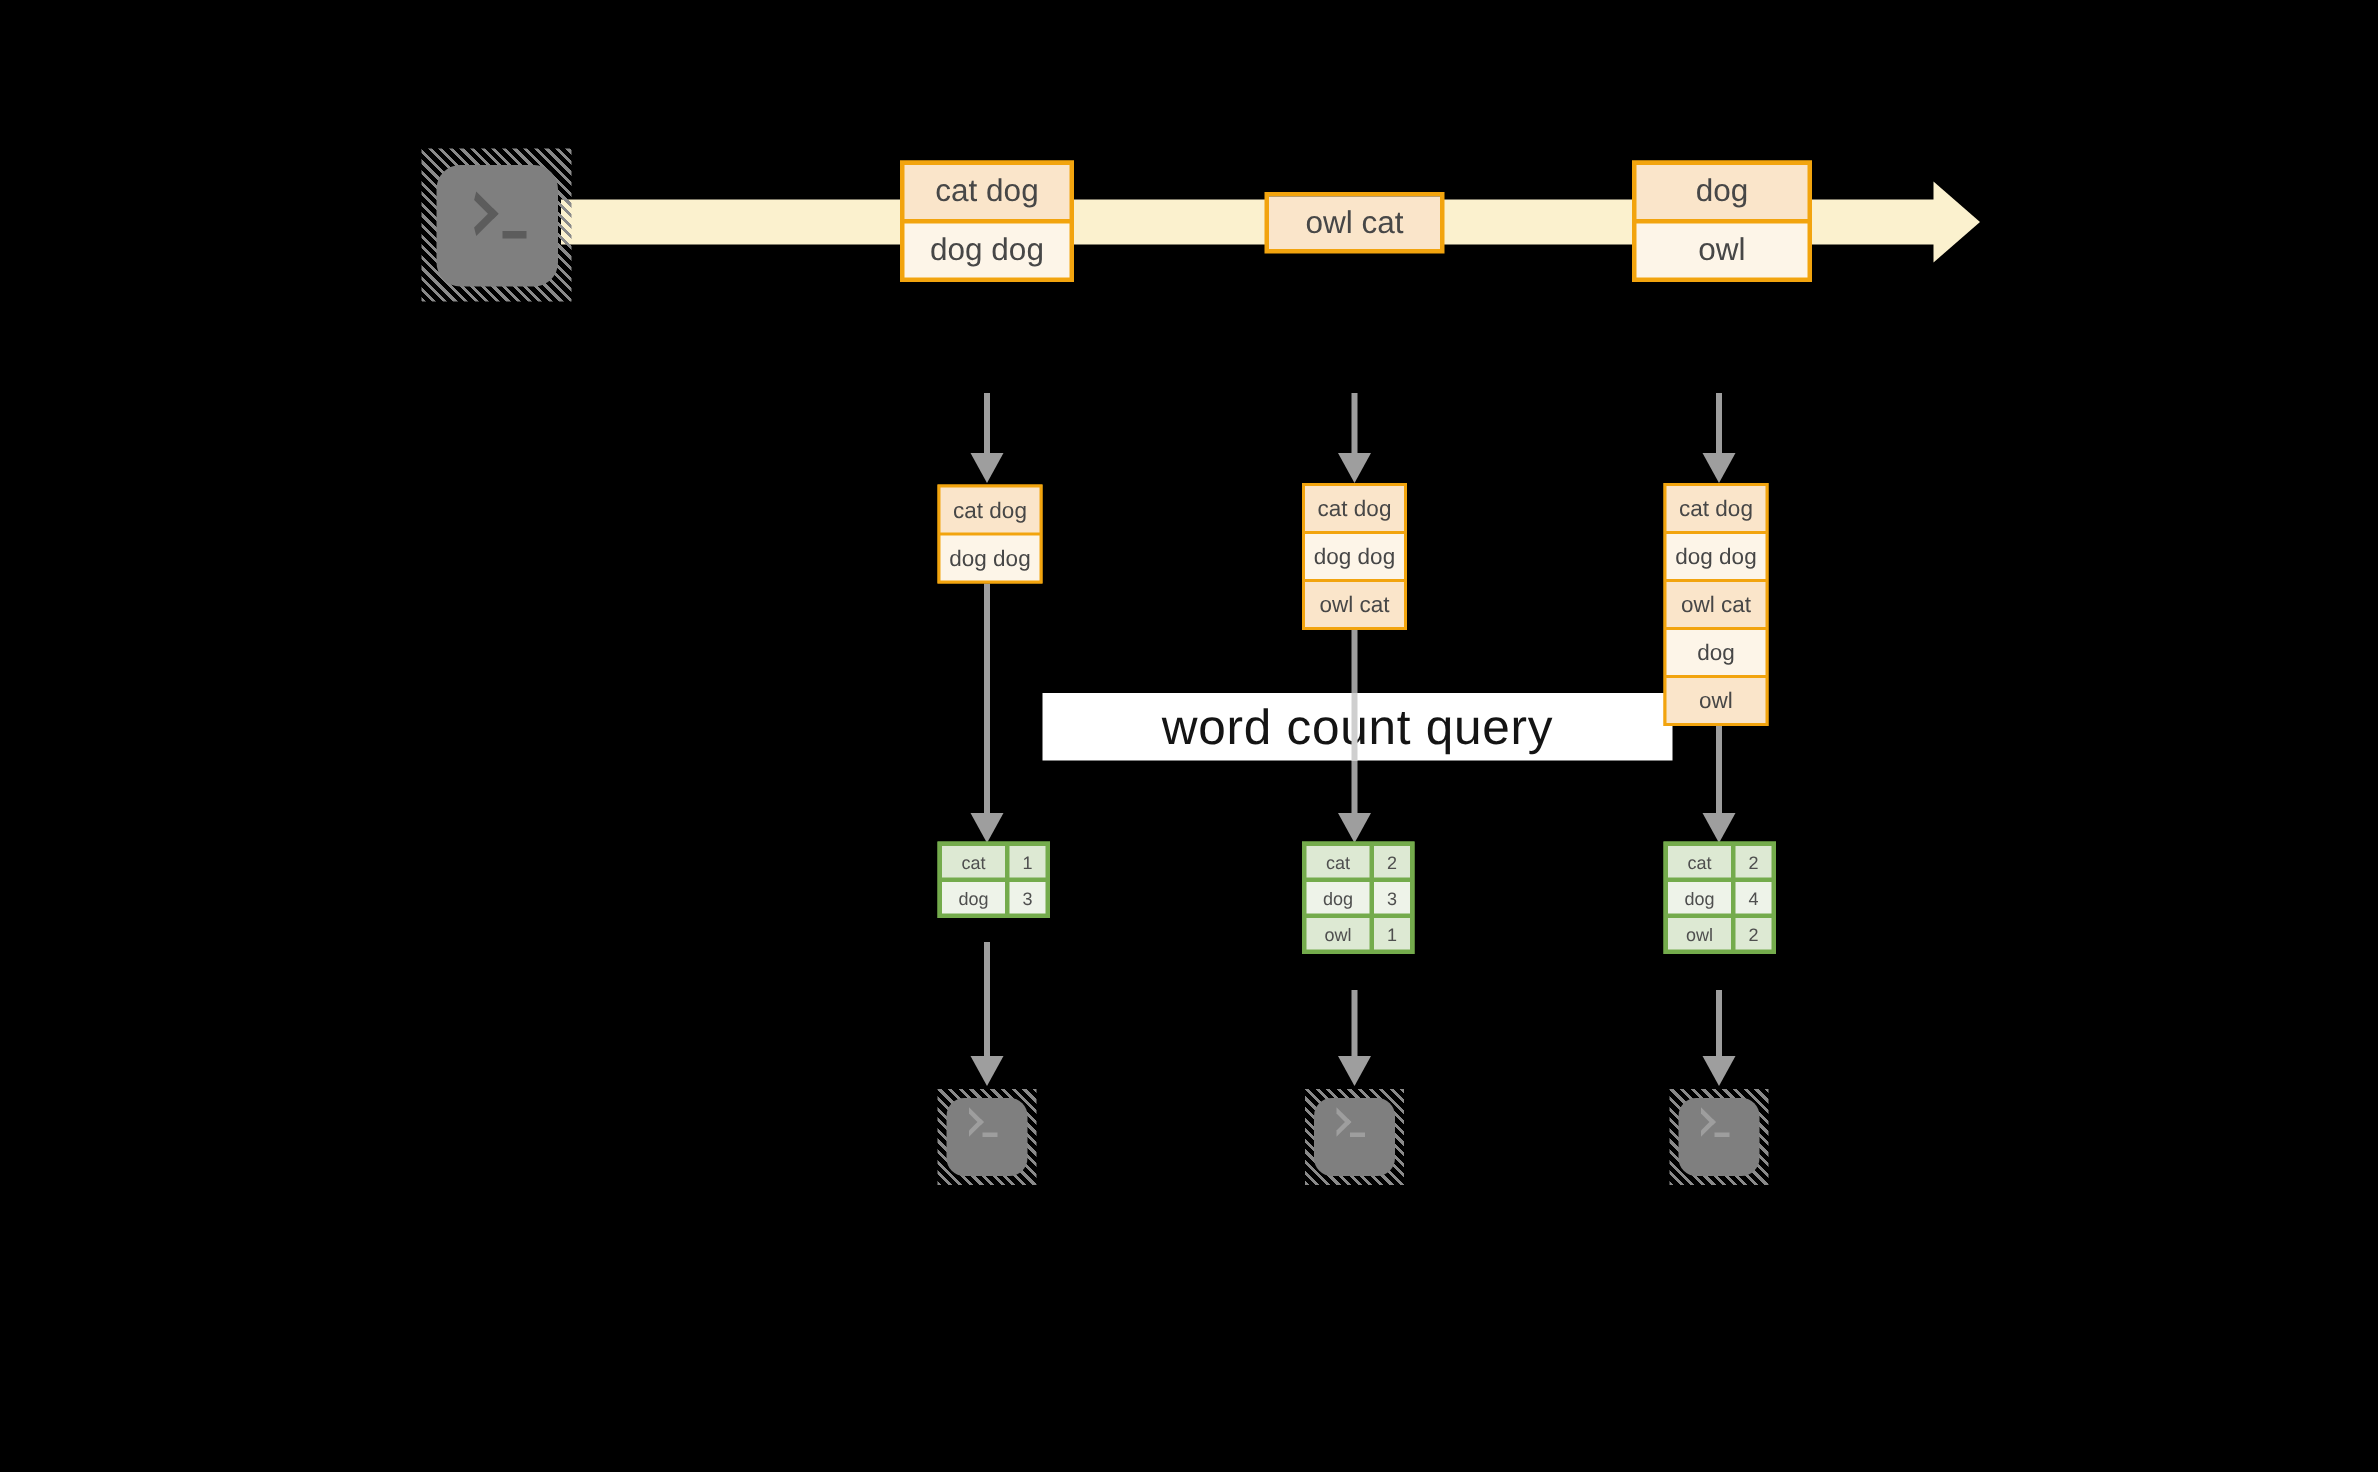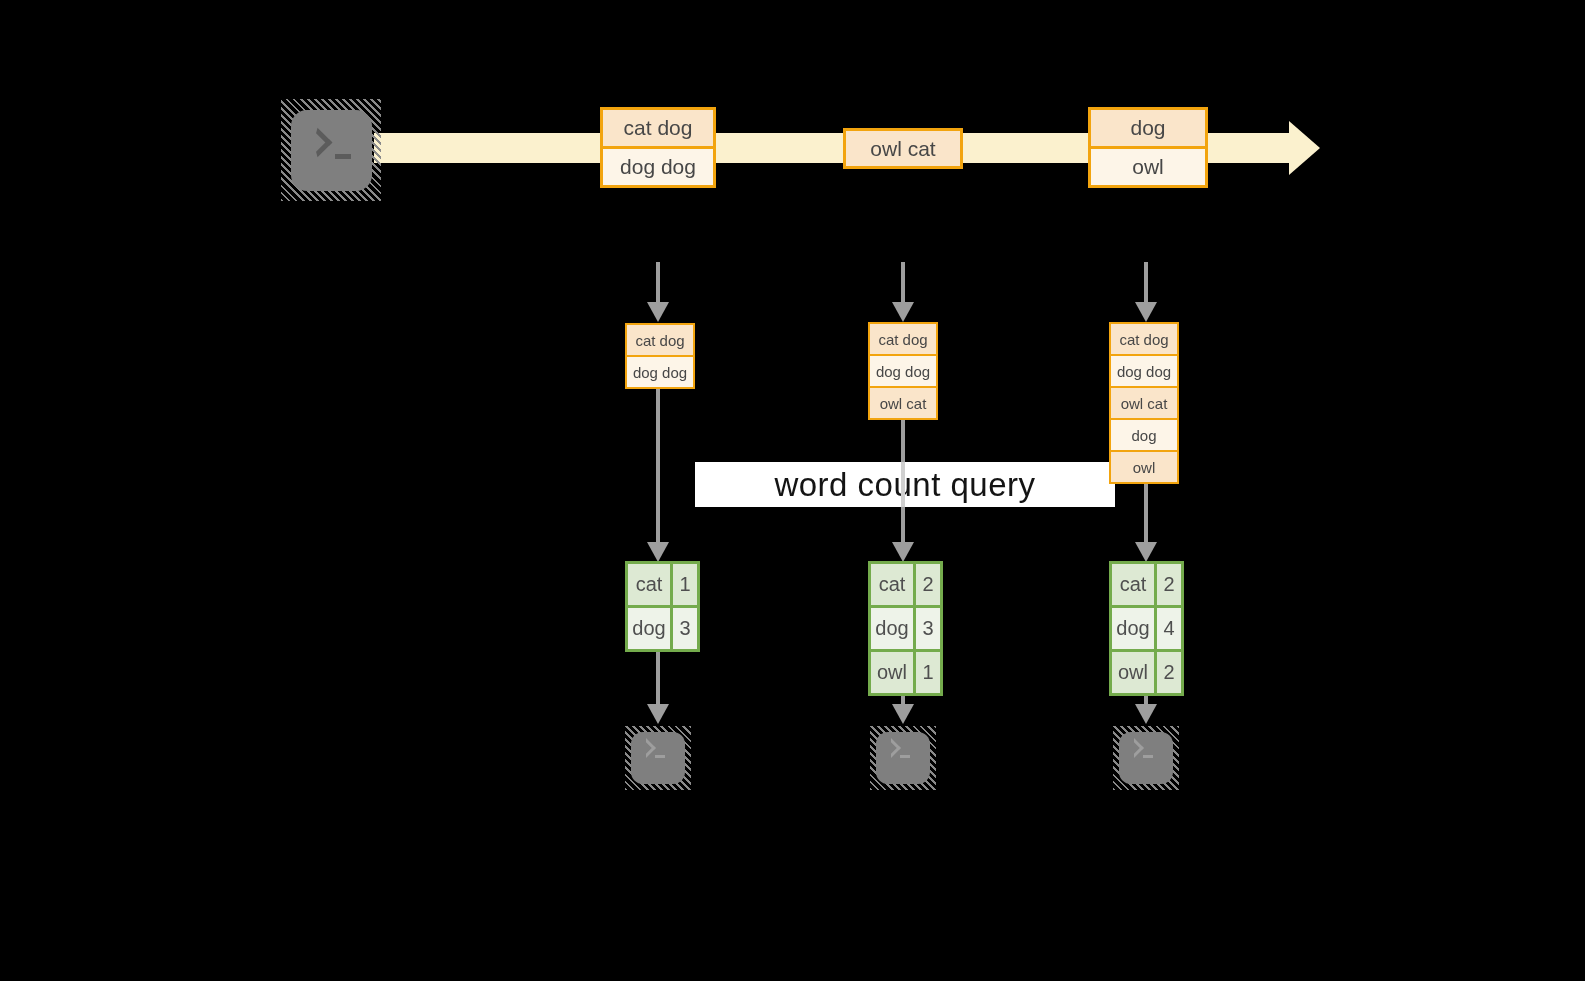--- a/index.html
+++ b/index.html
@@ -55,22 +55,22 @@
   
   .qlabel { position:absolute; left:695px; top:462px; width:420px; height:45px;
           background:#ffffff; z-index:5; display:flex; align-items:center; justify-content:center;
           font-size:33px; color:#141414; letter-spacing:0.5px; }
   .qlabel .through { position:absolute; left:206px; top:0; bottom:0; width:4px;
           background:#cfcfcf; }
 
   
   .gtable { position:absolute; display:grid; grid-template-columns:42px 24px; gap:3px;
           background:var(--green); border:3px solid var(--green); z-index:6; }
-  .gtable .gcell { height:41px; display:flex; align-items:center; justify-content:center;
-          font-size:20px; color:#4f4f4f; }
+  .gtable .gcell { height:21px; display:flex; align-items:center; justify-content:center;
+          font-size:12px; color:#4f4f4f; }
   .ga { background:var(--gcell_dark); }
   .gb { background:var(--gcell_light); }
 </style>
 </head>
 <body>
 
 <div class="stage">
 
   <div class="band"></div>
   <div class="band-head"></div>

